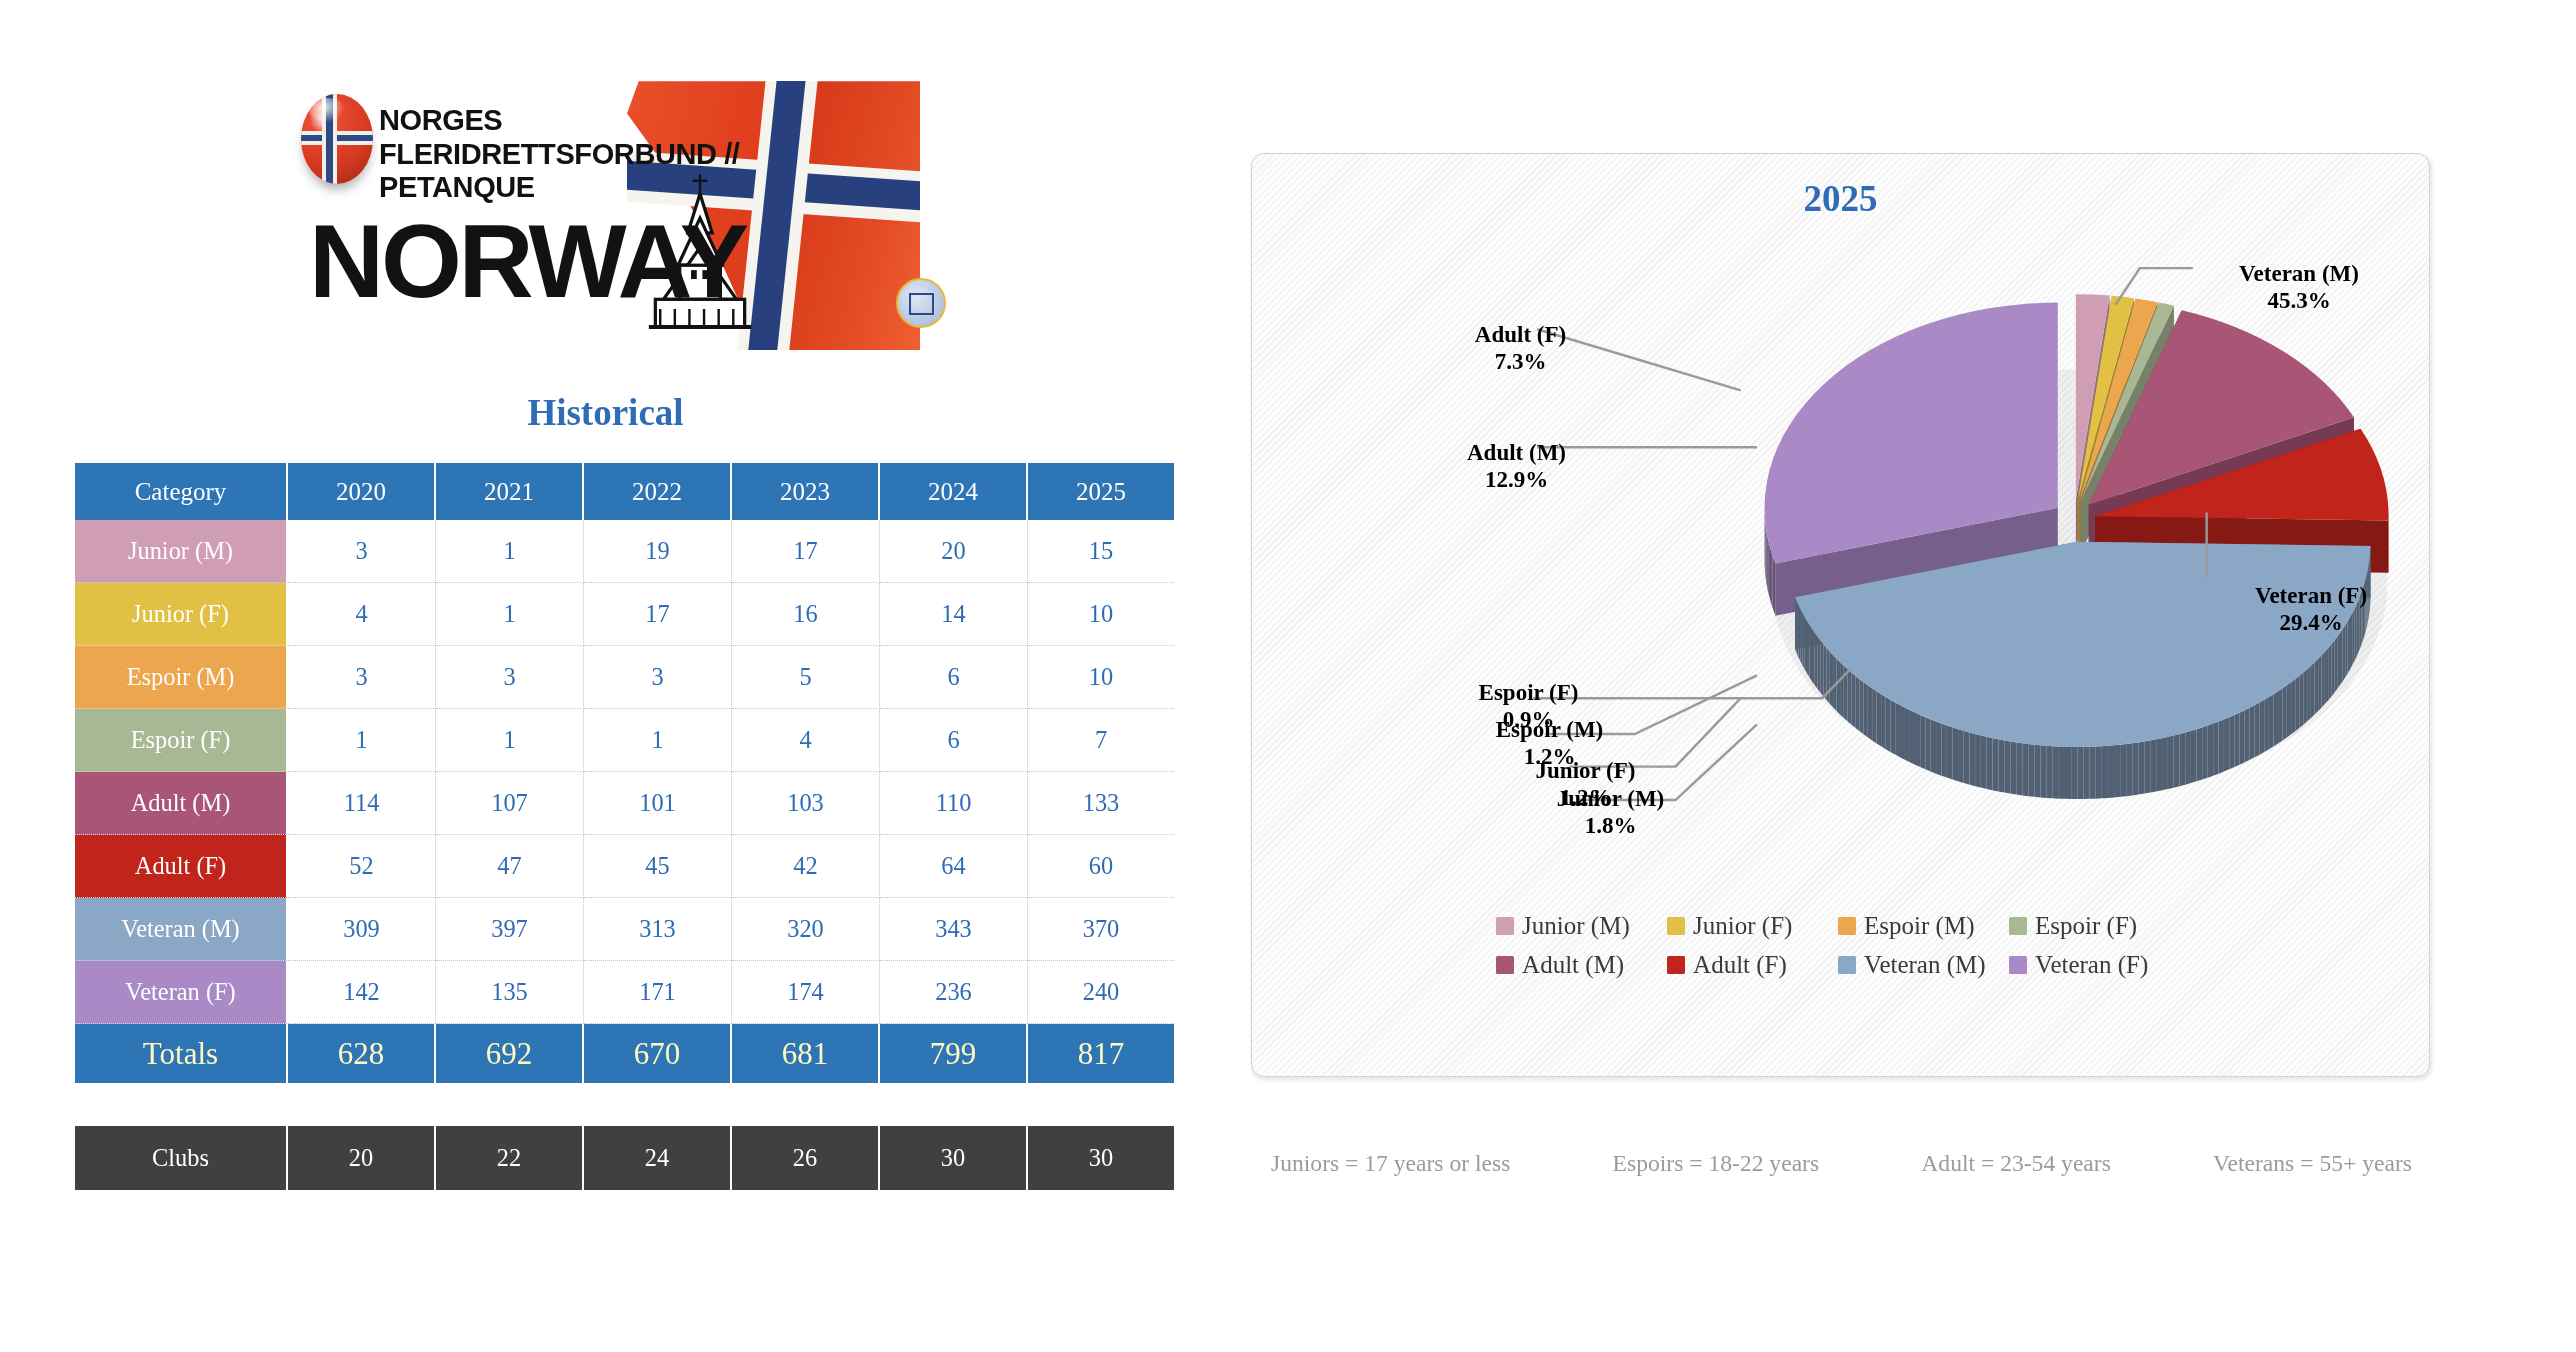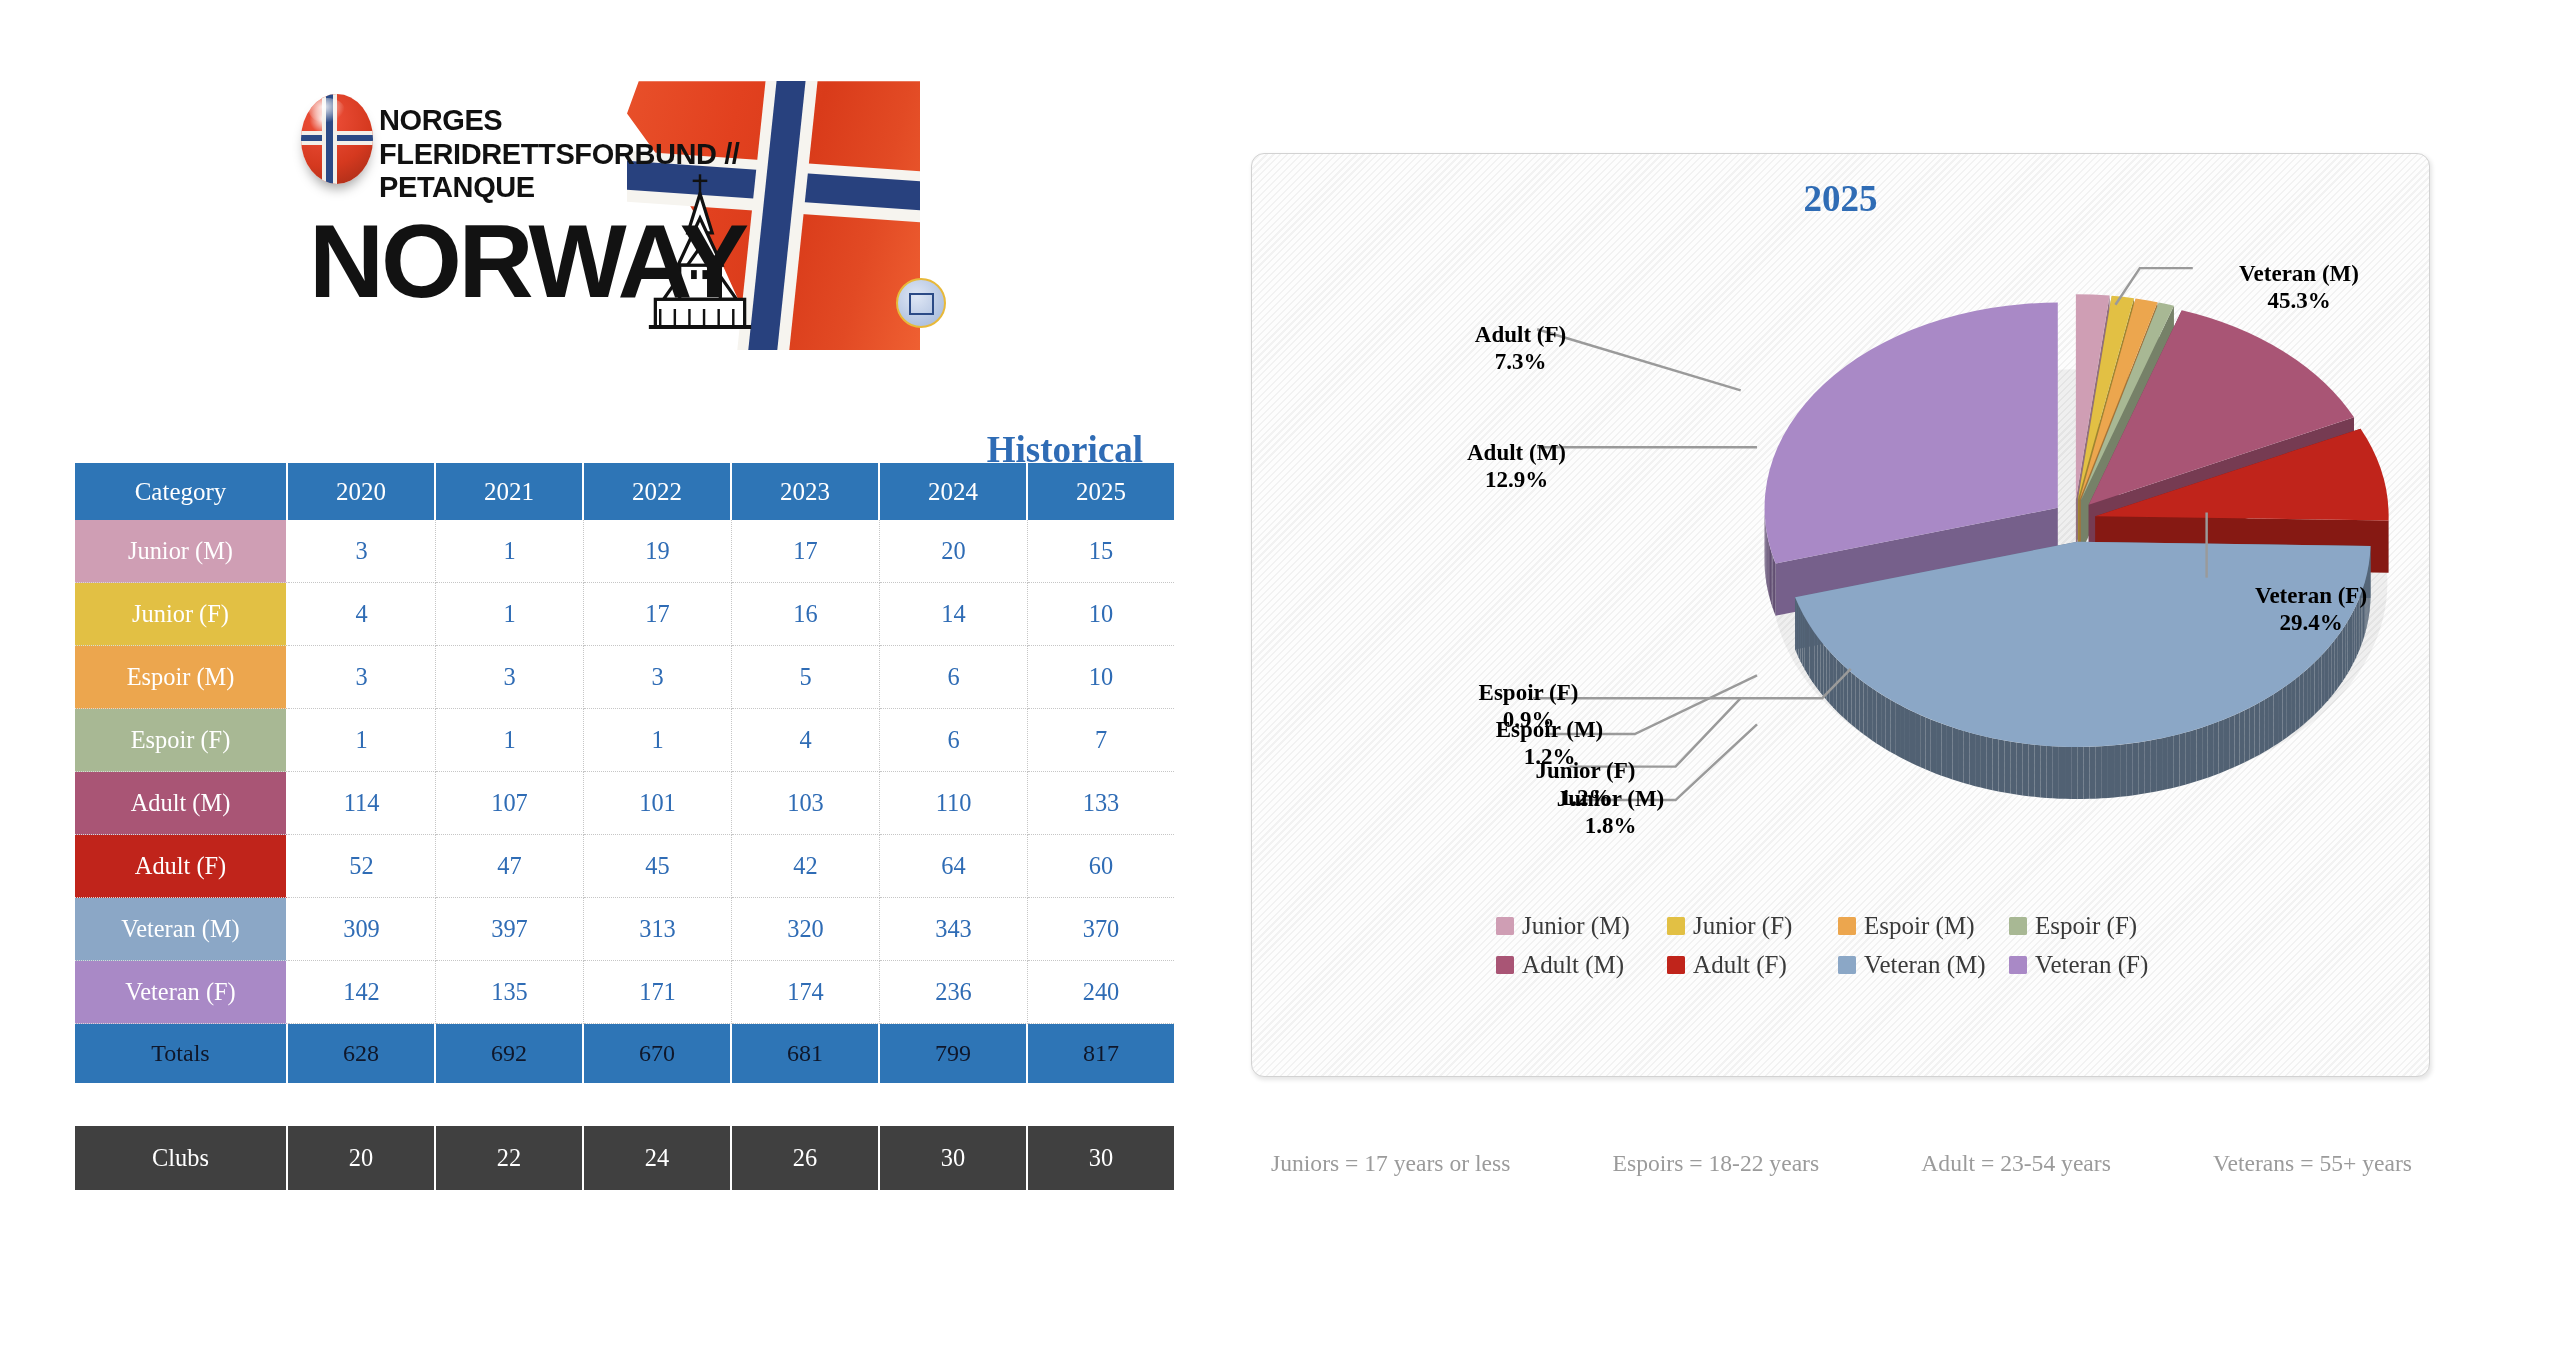--- a/index.html
+++ b/index.html
@@ -36,35 +36,35 @@
      color:#111;letter-spacing:-0.4px;}
   #big-title{position:absolute;left:8.1px;top:144px;
      font-family:"Liberation Sans",sans-serif;font-weight:bold;font-size:104px;line-height:1;
      color:#121212;letter-spacing:-3.3px;}
   #stave-church{position:absolute;left:330px;top:104px;width:138px;height:173px;}
   #cert-seal{position:absolute;left:595px;top:213px;width:46px;height:46px;border-radius:50%;
      border:2.4px solid #e8b93a;background:radial-gradient(circle at 40% 35%,#dfe7f5,#9fb4d8);}
   #cert-seal .ct{position:absolute;left:11.4px;top:13px;width:21px;height:18px;border:2.4px solid #2b4a86;}
 
   
-  #hist-title{position:absolute;left:68px;top:428px;width:1075px;text-align:right;
+  #hist-title{position:absolute;left:68px;top:391px;width:1075px;text-align:center;
      font-family:"Liberation Serif",serif;font-weight:bold;font-size:37px;color:#2f6cb5;}
 
   
   #hist-table{position:absolute;left:75px;top:463px;border-collapse:separate;border-spacing:0;}
   #hist-table td{height:60px;text-align:center;vertical-align:middle;
      font-size:24.4px;color:#2f6cb5;background:#ffffff;
      border-bottom:1.6px dotted #c6c6c6;border-right:1.6px dotted #c6c6c6;}
   #hist-table td:last-child{border-right:none;}
   #hist-table .hdr td{background:#2e75b6;color:#ffffff;font-size:25px;height:55px;
      border:none;border-right:2.4px solid #ffffff;}
   #hist-table .hdr td:last-child{border-right:none;}
   #hist-table .cat{color:#ffffff;font-size:24.4px;border-right:2.4px solid #ffffff;
      border-bottom:1.6px dotted #d8d8d8;}
-  #hist-table .totals td{background:#2e75b6;color:#0f172a;font-size:24px;height:57px;
+  #hist-table .totals td{background:#2e75b6;color:#fef9c3;font-size:31px;height:57px;
      border:none;border-right:2.4px solid #ffffff;}
   #hist-table .totals td:last-child{border-right:none;}
   .colcat{width:209px;}
   .colyr{width:144px;}
 
   
   #clubs-table{position:absolute;left:75px;top:1126px;border-collapse:separate;border-spacing:0;}
   #clubs-table td{background:#404040;color:#ffffff;height:62px;text-align:center;
      vertical-align:middle;font-size:24.4px;border-right:2.4px solid #ffffff;}
   #clubs-table td:last-child{border-right:none;}

